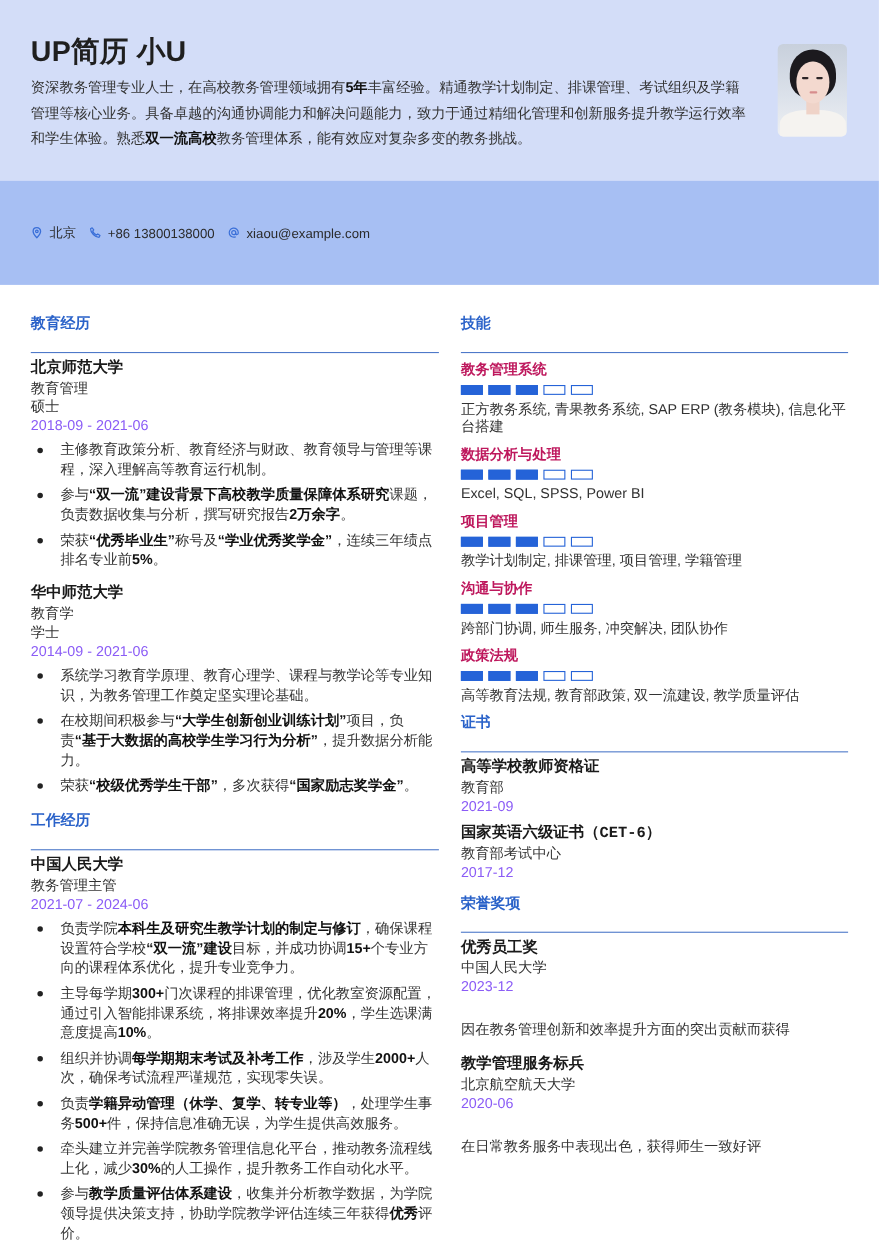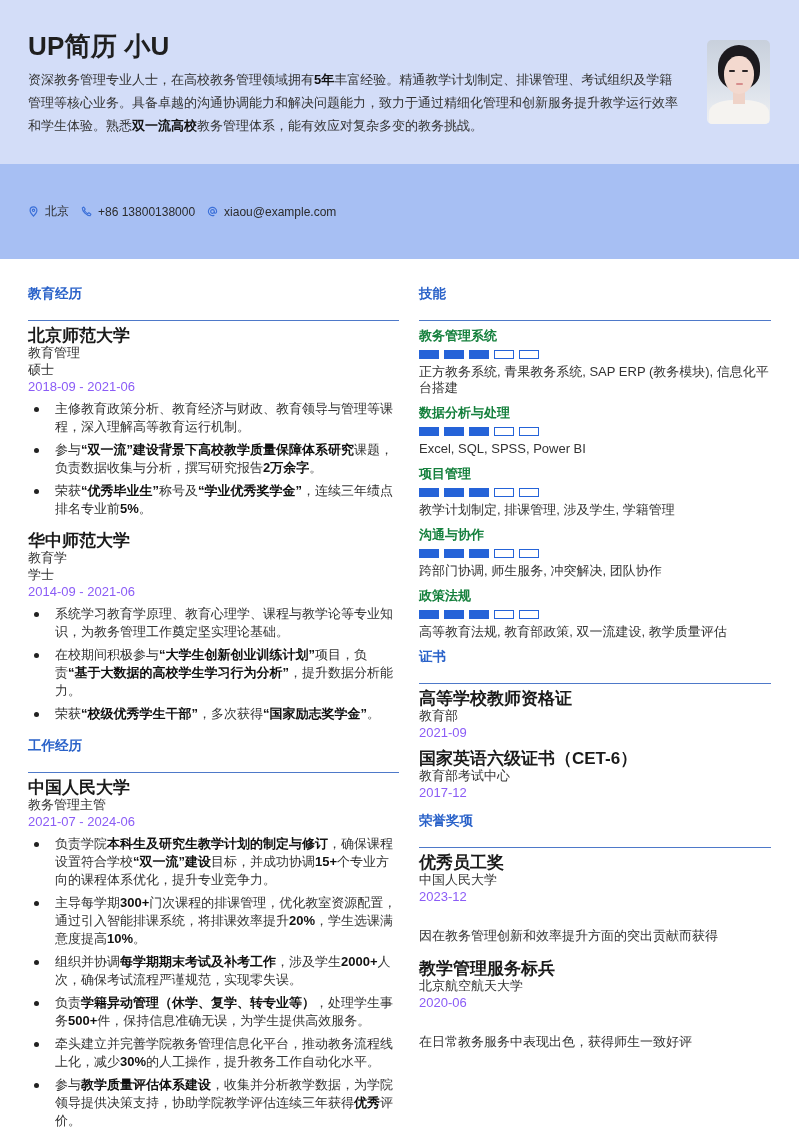--- a/index.html
+++ b/index.html
@@ -22,31 +22,31 @@
     .contact-bar { background: #a7bff3; height: 95px; display: flex; align-items: center; padding: 0 28px; font-size: 12px; color: #2b2b2b; }
     .contact-item { display: flex; align-items: center; margin-right: 12px; }
     .contact-item svg { width: 11px; height: 11px; margin-right: 6px; }
 
     .content { display: flex; padding: 26px 28px 0 28px; }
     .col-left { width: 371px; margin-right: 20px; }
     .col-right { width: 352px; }
 
     .section-title { font-size: 13.5px; font-weight: 700; color: #2a62c9; border-bottom: 1.5px solid #4e79c9; padding-bottom: 17px; margin-bottom: 6px; line-height: 18px; }
     .entry { margin-bottom: 14px; }
-    .entry-title { font-weight: 700; font-size: 17px; line-height: 17px; color: #1a1a1a; }
+    .entry-title { font-weight: 700; font-size: 14px; line-height: 17px; color: #1a1a1a; font-family: Liberation Mono, monospace; }
     .entry-line { font-size: 13px; line-height: 17px; color: #333; }
     .entry-date { font-size: 13px; line-height: 18px; color: #8b5cf6; font-weight: 500; }
 
     ul.bullets { list-style: none; margin-top: 4px; }
     ul.bullets li { position: relative; padding-left: 27px; font-size: 13px; line-height: 18px; color: #333; margin-bottom: 5px; }
     ul.bullets li::before { content: ""; position: absolute; left: 6px; top: 7px; width: 5px; height: 5px; border-radius: 50%; background: #222; }
     ul.bullets li b { color: #111; font-weight: 700; }
 
     .skill { margin-bottom: 8px; }
-    .skill-name { font-weight: 700; font-size: 13px; line-height: 18px; color: #15803d; margin-bottom: 5px; }
+    .skill-name { font-weight: 700; font-size: 13px; line-height: 18px; color: #be185d; margin-bottom: 5px; }
     .skill-bar { display: flex; gap: 5px; margin-bottom: 5px; }
     .skill-bar span { width: 20px; height: 9px; border: 1.5px solid #2563d8; background: transparent; }
     .skill-bar span.on { background: #2563d8; }
     .skill-desc { font-size: 13px; line-height: 16px; color: #333; }
 
     .cert, .award { margin-bottom: 8px; }
     .award-desc { font-size: 13px; line-height: 17px; color: #333; margin-top: 21px; }
   </style>
 </head>
 <body>
@@ -165,21 +165,21 @@
         </div>
         <div class="skill">
           <div class="skill-name">项目管理</div>
           <div class="skill-bar">
             <span class="on"></span>
             <span class="on"></span>
             <span class="on"></span>
             <span></span>
             <span></span>
           </div>
-          <div class="skill-desc">教学计划制定, 排课管理, 涉及学生, 学籍管理</div>
+          <div class="skill-desc">教学计划制定, 排课管理, 项目管理, 学籍管理</div>
         </div>
         <div class="skill">
           <div class="skill-name">沟通与协作</div>
           <div class="skill-bar">
             <span class="on"></span>
             <span class="on"></span>
             <span class="on"></span>
             <span></span>
             <span></span>
           </div>

